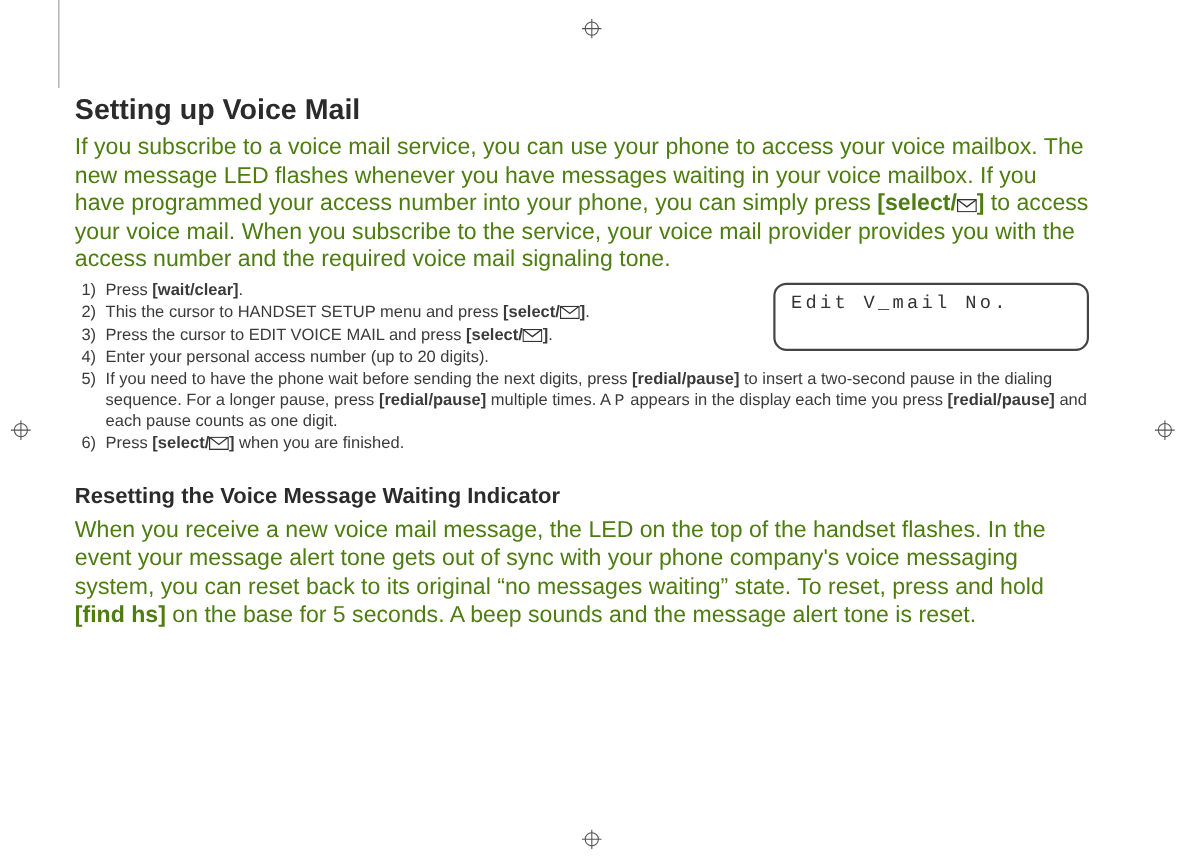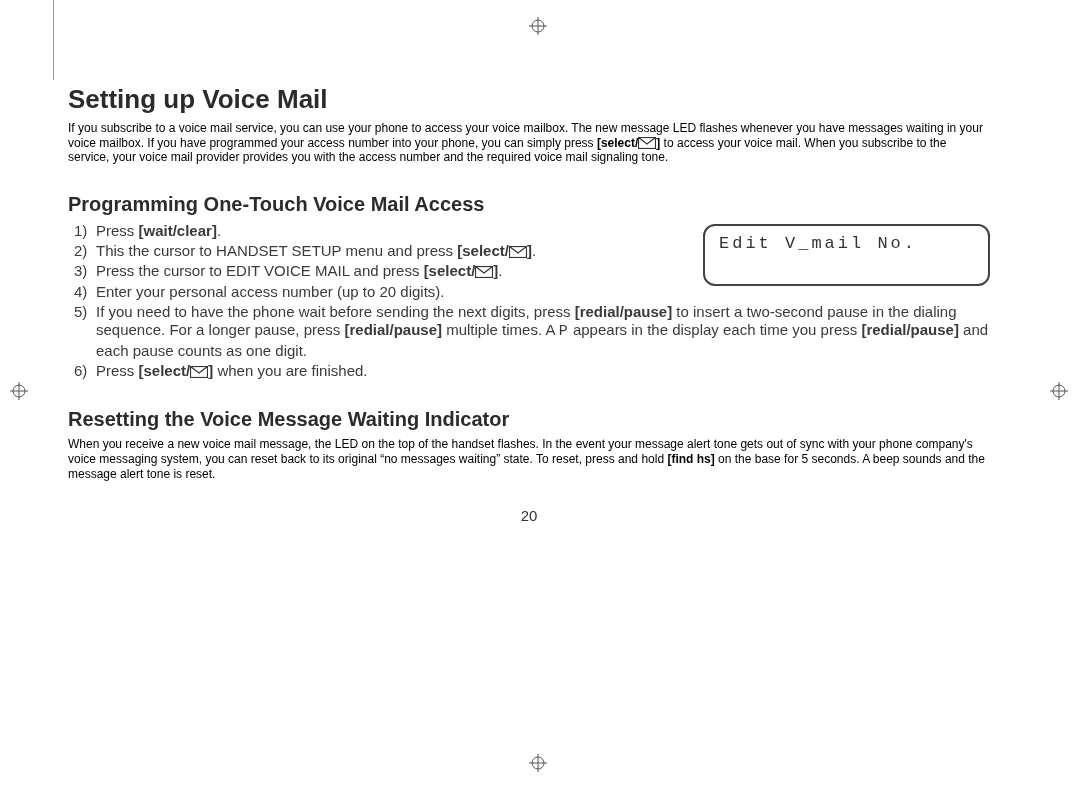--- a/index.html
+++ b/index.html
@@ -24,23 +24,23 @@
       margin-bottom: 6px;
     }
     h2 {
       font-size: 20px;
       font-weight: bold;
       color: #2b2b2b;
       margin-top: 28px;
       margin-bottom: 6px;
     }
     p {
-      font-size: 12px;
+      font-size: 21px;
       line-height: 1.22;
-      color: #000000;
+      color: #4d7c0f;
     }
     .intro-follow {
       margin-top: 10px;
     }
     .content-row {
       display: flex;
       gap: 18px;
       margin-top: 6px;
       align-items: flex-start;
     }
@@ -131,21 +131,20 @@
 
   <h1>Setting up Voice Mail</h1>
 
   <p>
     <span>If you subscribe to a voice mail service, you can use your phone to access your voice mailbox. The new message LED flashes whenever you have messages waiting in your voice mailbox. If you have programmed your access number into your phone, you can simply press </span><b><span>[select/</span><span class="env"><svg viewBox="0 0 18 12">
             <rect x="0.5" y="0.5" width="17" height="11" fill="none" stroke="#333" stroke-width="1.2"></rect>
             <polyline points="0.5,0.5 9,7 17.5,0.5" fill="none" stroke="#333" stroke-width="1.2"></polyline>
           </svg></span><span>]</span></b><span> to access your voice mail. When you subscribe to the service, your voice mail provider provides you with the access number and the required voice mail signaling tone.</span>
   </p>
 
-  <h2>Programming One-Touch Voice Mail Access</h2>
 
 
   <div class="content-row">
     <div class="steps-wrap">
       <ol class="steps">
         <li><span>Press </span><b>[wait/clear]</b><span>.</span></li>
         <li><span>This the cursor to HANDSET SETUP menu and press </span><b><span>[select/</span><span class="env"><svg viewBox="0 0 18 12">
                   <rect x="0.5" y="0.5" width="17" height="11" fill="none" stroke="#333" stroke-width="1.2"></rect>
                   <polyline points="0.5,0.5 9,7 17.5,0.5" fill="none" stroke="#333" stroke-width="1.2"></polyline>
                 </svg></span><span>]</span></b><span>.</span></li>
@@ -168,15 +167,14 @@
               <polyline points="0.5,0.5 9,7 17.5,0.5" fill="none" stroke="#333" stroke-width="1.2"></polyline>
             </svg></span><span>]</span></b><span> when you are finished.</span></li>
   </ol>
 
   <h2>Resetting the Voice Message Waiting Indicator</h2>
 
   <p>
     <span>When you receive a new voice mail message, the LED on the top of the handset flashes. In the event your message alert tone gets out of sync with your phone company's voice messaging system, you can reset back to its original “no messages waiting” state. To reset, press and hold </span><b>[find hs]</b><span> on the base for 5 seconds. A beep sounds and the message alert tone is reset.</span>
   </p>
 
-  <div class="pnum">20</div>
 
 </div>
 
 </body></html>

